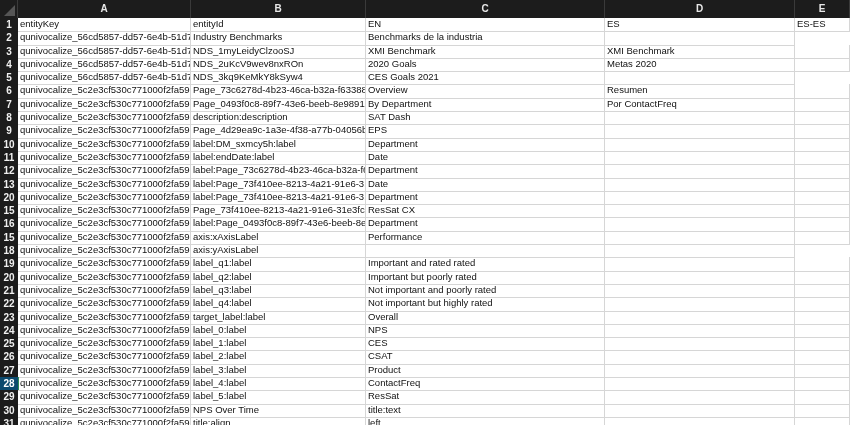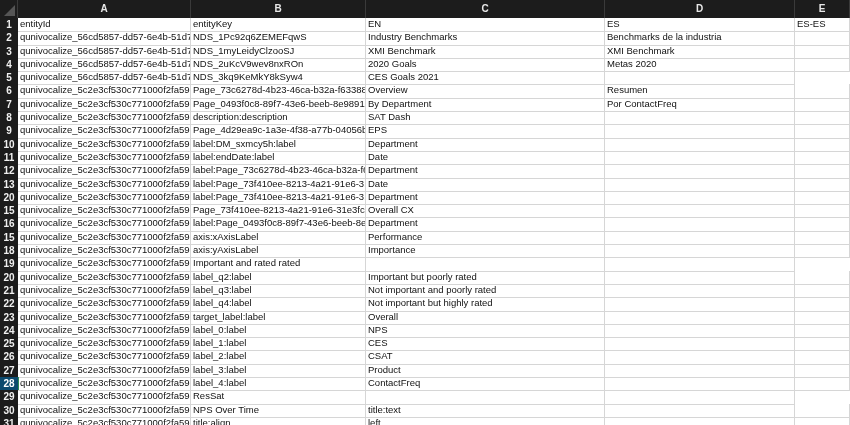--- a/index.html
+++ b/index.html
@@ -29,30 +29,29 @@
     <div class="corner"></div>
     <div class="colhdr">A</div>
     <div class="colhdr">B</div>
     <div class="colhdr">C</div>
     <div class="colhdr">D</div>
     <div class="colhdr">E</div>
   </div>
   <div id="rows">
       <div class="grid row">
         <div class="rowhdr">1</div>
+        <div class="cell">entityKey</div>
         <div class="cell">entityId</div>
-        <div class="cell">entityKey</div>
         <div class="cell">EN</div>
         <div class="cell">ES</div>
         <div class="cell">ES-ES</div>
       </div>
       <div class="grid row">
         <div class="rowhdr">2</div>
         <div class="cell">qunivocalize_56cd5857-dd57-6e4b-51d7-9</div>
-        <div class="cell">NDS_1Pc92q6ZEMEFqwS</div>
         <div class="cell">Industry Benchmarks</div>
         <div class="cell">Benchmarks de la industria</div>
         <div class="cell"></div>
       </div>
       <div class="grid row">
         <div class="rowhdr">3</div>
         <div class="cell">qunivocalize_56cd5857-dd57-6e4b-51d7-9</div>
         <div class="cell">NDS_1myLeidyClzooSJ</div>
         <div class="cell">XMI Benchmark</div>
         <div class="cell">XMI Benchmark</div>
@@ -142,21 +141,21 @@
         <div class="cell">qunivocalize_5c2e3cf530c771000f2fa59c_</div>
         <div class="cell">label:Page_73f410ee-8213-4a21-91e6-31e</div>
         <div class="cell">Department</div>
         <div class="cell"></div>
         <div class="cell"></div>
       </div>
       <div class="grid row">
         <div class="rowhdr">15</div>
         <div class="cell">qunivocalize_5c2e3cf530c771000f2fa59c_</div>
         <div class="cell">Page_73f410ee-8213-4a21-91e6-31e3fcbb</div>
-        <div class="cell">Overall CX</div>
+        <div class="cell">ResSat CX</div>
         <div class="cell"></div>
         <div class="cell"></div>
       </div>
       <div class="grid row">
         <div class="rowhdr">16</div>
         <div class="cell">qunivocalize_5c2e3cf530c771000f2fa59c_</div>
         <div class="cell">label:Page_0493f0c8-89f7-43e6-beeb-8e98</div>
         <div class="cell">Department</div>
         <div class="cell"></div>
         <div class="cell"></div>
@@ -166,27 +165,27 @@
         <div class="cell">qunivocalize_5c2e3cf530c771000f2fa59c_</div>
         <div class="cell">axis:xAxisLabel</div>
         <div class="cell">Performance</div>
         <div class="cell"></div>
         <div class="cell"></div>
       </div>
       <div class="grid row">
         <div class="rowhdr">18</div>
         <div class="cell">qunivocalize_5c2e3cf530c771000f2fa59c_</div>
         <div class="cell">axis:yAxisLabel</div>
-        <div class="cell">Importance</div>
         <div class="cell"></div>
         <div class="cell"></div>
       </div>
       <div class="grid row">
         <div class="rowhdr">19</div>
         <div class="cell">qunivocalize_5c2e3cf530c771000f2fa59c_</div>
+        <div class="cell">label_q1:label</div>
         <div class="cell">Important and rated rated</div>
         <div class="cell"></div>
         <div class="cell"></div>
       </div>
       <div class="grid row">
         <div class="rowhdr">20</div>
         <div class="cell">qunivocalize_5c2e3cf530c771000f2fa59c_</div>
         <div class="cell">label_q2:label</div>
         <div class="cell">Important but poorly rated</div>
         <div class="cell"></div>
@@ -252,20 +251,21 @@
         <div class="rowhdr selected">28</div>
         <div class="cell selected-edge">qunivocalize_5c2e3cf530c771000f2fa59c_</div>
         <div class="cell">label_4:label</div>
         <div class="cell">ContactFreq</div>
         <div class="cell"></div>
         <div class="cell"></div>
       </div>
       <div class="grid row">
         <div class="rowhdr">29</div>
         <div class="cell">qunivocalize_5c2e3cf530c771000f2fa59c_</div>
+        <div class="cell">label_5:label</div>
         <div class="cell">ResSat</div>
         <div class="cell"></div>
         <div class="cell"></div>
       </div>
       <div class="grid row">
         <div class="rowhdr">30</div>
         <div class="cell">qunivocalize_5c2e3cf530c771000f2fa59c_</div>
         <div class="cell">NPS Over Time</div>
         <div class="cell">title:text</div>
         <div class="cell"></div>

